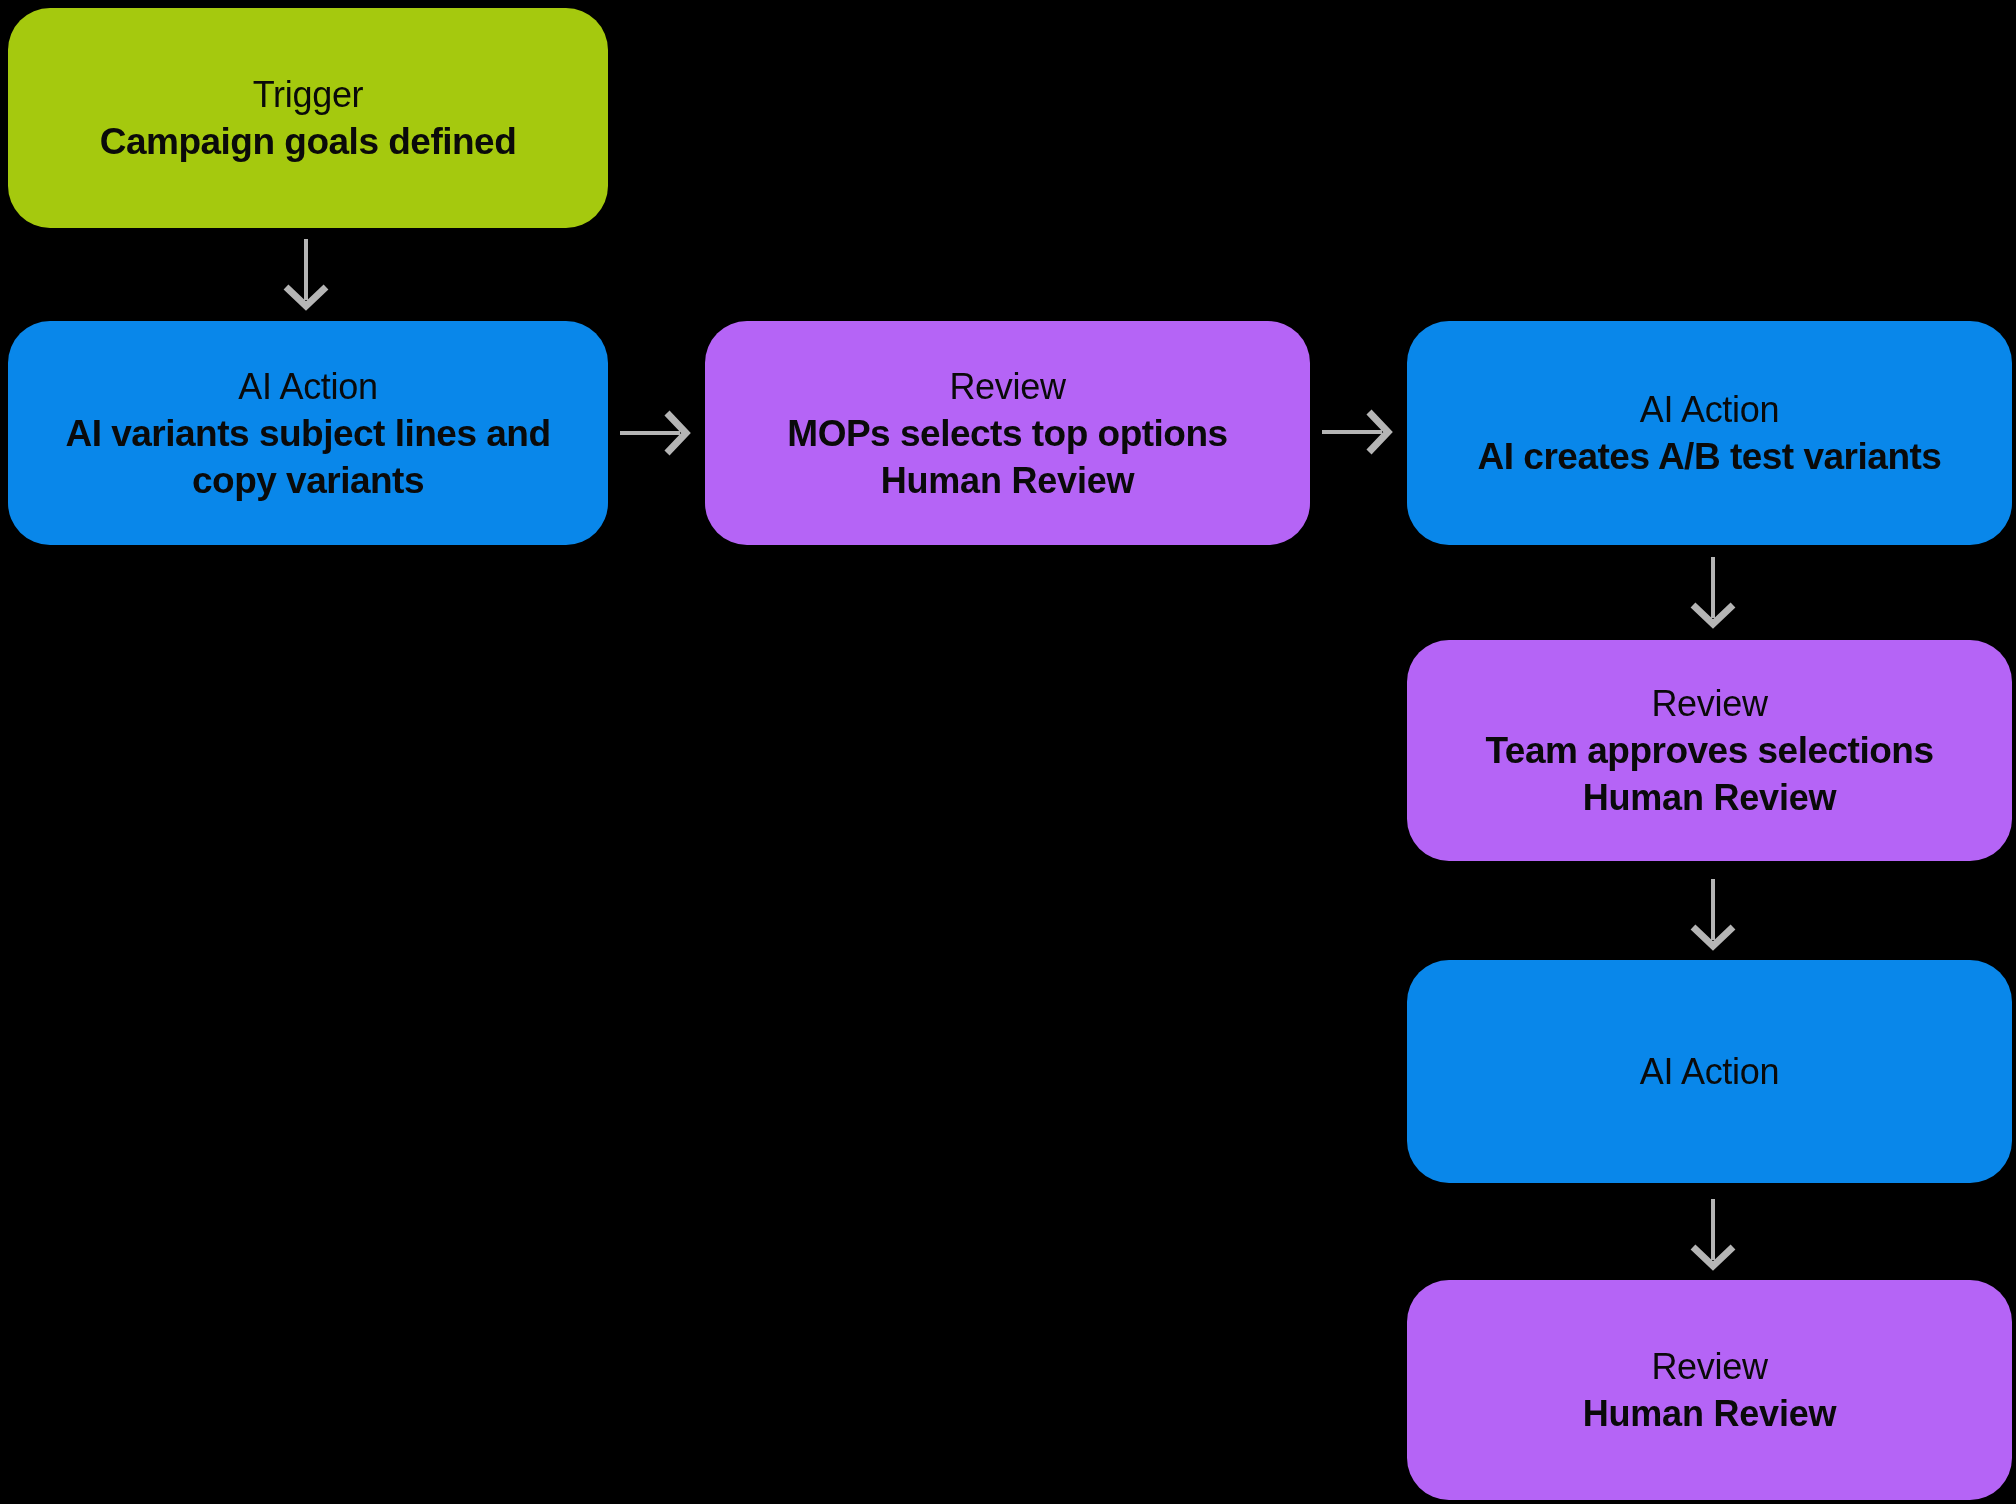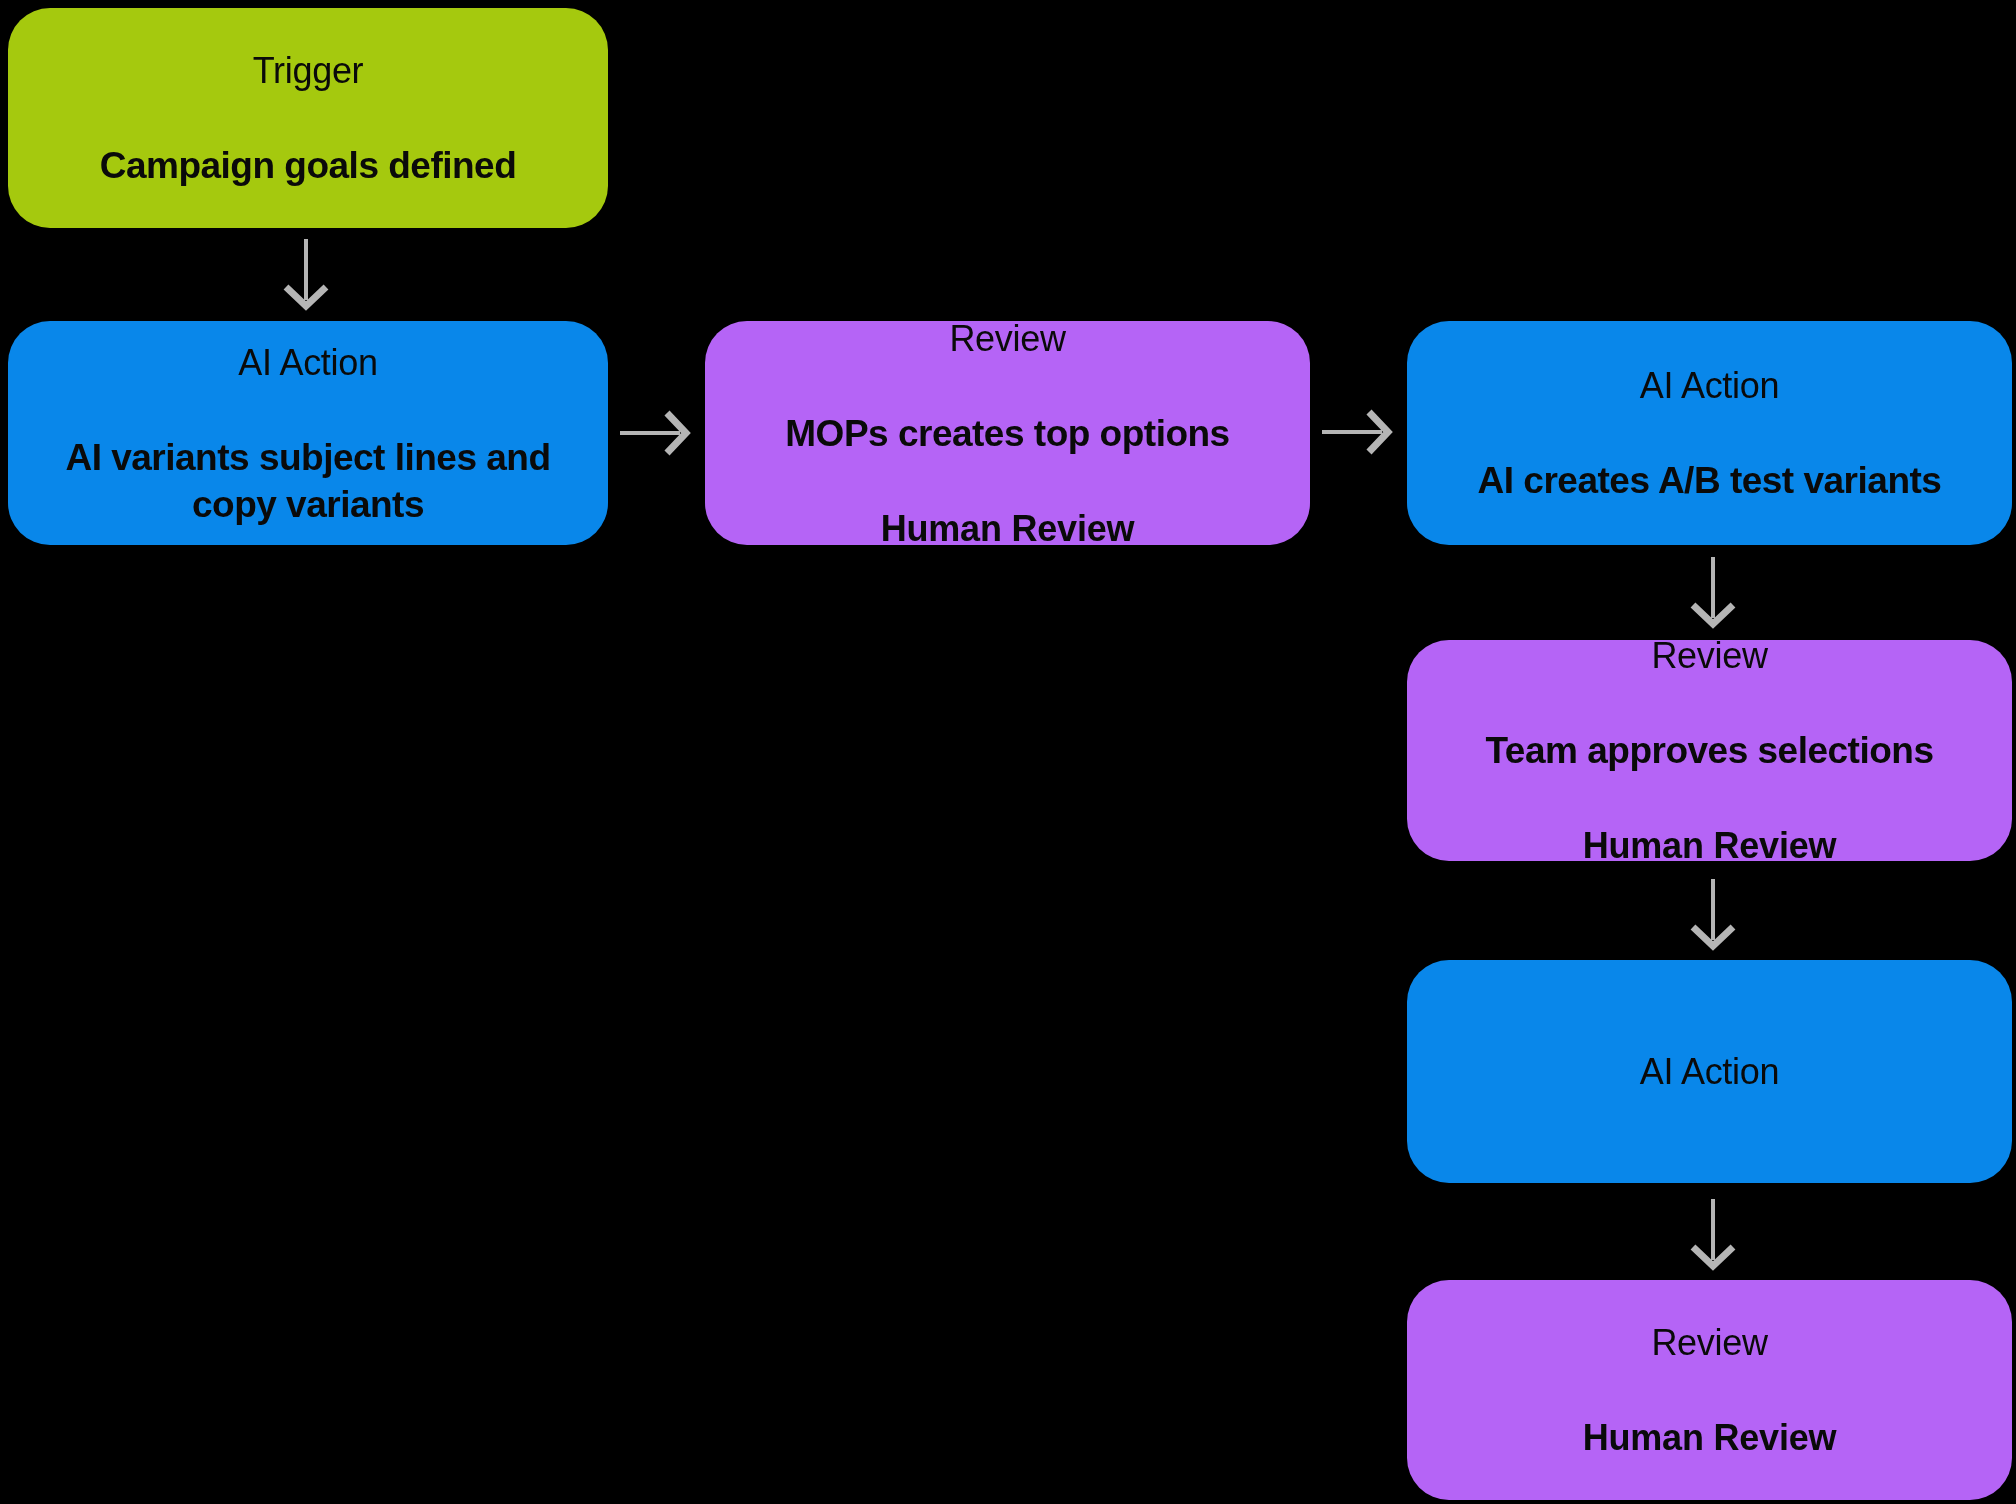--- a/index.html
+++ b/index.html
@@ -18,21 +18,20 @@
     position: absolute;
     box-sizing: border-box;
     border-radius: 42px;
     display: flex;
     flex-direction: column;
     align-items: center;
     justify-content: center;
     text-align: center;
     padding: 0 40px;
     color: #0a0a0a;
-    gap: 48px;
   }
   .node .title {
     font-size: 36px;
     line-height: 47px;
     font-weight: 400;
     letter-spacing: -0.3px;
   }
   .node .label {
     font-size: 37px;
     line-height: 47px;
@@ -77,21 +76,21 @@
 
   <div class="arrow" style="left: 616px; top: 401px; color: rgb(181, 181, 181);">
     <svg width="80" height="64" viewBox="0 0 80 64" stroke="currentColor" fill="none">
       <line x1="4" y1="32" x2="64" y2="32" stroke-width="4"></line>
       <polyline points="51,12 70,32 51,52" stroke-width="7"></polyline>
     </svg>
   </div>
 
   <div class="node" style="left: 705px; top: 321px; width: 605px; height: 224px; background-color: rgb(181, 100, 246);">
     <div class="title">Review</div>
-    <div class="label">MOPs creates top options</div>
+    <div class="label">MOPs selects top options</div>
     <div class="sub">Human Review</div>
   </div>
 
   <div class="arrow" style="left: 1318px; top: 400px; color: rgb(181, 181, 181);">
     <svg width="80" height="64" viewBox="0 0 80 64" stroke="currentColor" fill="none">
       <line x1="4" y1="32" x2="64" y2="32" stroke-width="4"></line>
       <polyline points="51,12 70,32 51,52" stroke-width="7"></polyline>
     </svg>
   </div>
 

